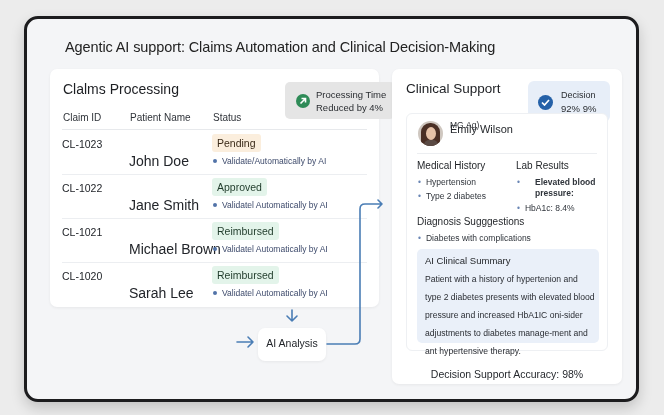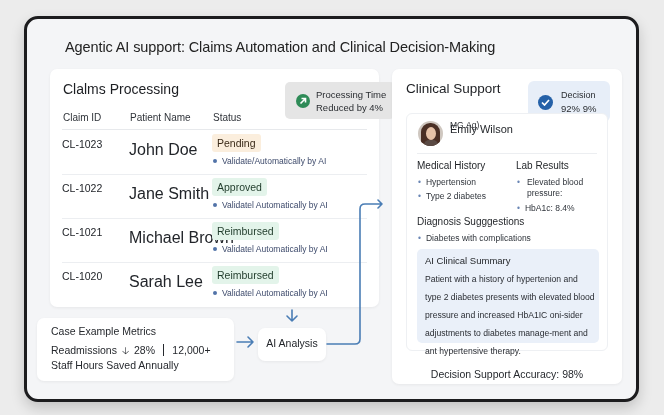--- a/index.html
+++ b/index.html
@@ -36,21 +36,21 @@
       border-radius: 50%; background: #2e8b57;
     }
     .proc-badge .ico svg { position: absolute; left: 3px; top: 3px; }
     .proc-badge .txt {
       position: absolute; left: 31px; top: 6px; font-size: 9.5px; line-height: 13px; color: #2a2d31;
     }
     .th { position: absolute; top: 43px; font-size: 10px; color: #30343a; }
     .hdr-line { position: absolute; left: 12px; right: 12px; top: 60px; height: 1px; background: #e7e9ec; }
     .row { position: absolute; left: 12px; right: 12px; height: 44px; }
     .row .cid { position: absolute; left: 0; top: 7px; font-size: 10.5px; color: #22252a; }
-    .row .pname { position: absolute; left: 67px; top: 10px; font-size: 16px; color: #22252a; }
+    .row .pname { position: absolute; left: 67px; top: 22px; font-size: 14px; color: #22252a; }
     .row .pill {
       position: absolute; left: 150px; top: 3px; padding: 2px 5px; border-radius: 3px;
       font-size: 10.5px; line-height: 14px;
     }
     .pill.pending { background: #fbeedd; color: #3a2a18; }
     .pill.ok { background: #e3f4ea; color: #1f3b2a; }
     .row .note {
       position: absolute; left: 151px; top: 25px; font-size: 8.5px; color: #3d4a6b;
     }
     .row .note .dot {
@@ -160,31 +160,20 @@
       <span class="sep"></span>
     </div>
     <div class="row" style="top:194px">
       <span class="cid">CL-1020</span>
       <span class="pname">Sarah Lee</span>
       <span class="pill ok">Reimbursed</span>
       <span class="note"><span class="dot"></span><span>Validatel Automatically by AI</span></span>
     </div>
   </div>
 
-  <div class="card metrics">
-    <div class="m-title">Case Example Metrics</div>
-    <div class="m-line1">
-      <span>Readmissions</span>
-      <span style="font-size:10px;margin:0 2px;">🡣</span>
-      <span>28%</span>
-      <span class="divider"></span>
-      <span>12,000+</span>
-    </div>
-    <div class="m-line2">Staff Hours Saved Annually</div>
-  </div>
 
   <div class="card ai-box">
     <div class="lbl">AI Analysis</div>
   </div>
 
   <svg class="conn" width="615" height="386">
     <g stroke="#4a7db5" stroke-width="1.6" fill="none" stroke-linecap="round" stroke-linejoin="round">
 
       <path d="M210 323 H226 M221 318 L226 323 L221 328"></path>
 
@@ -219,21 +208,21 @@
       <div class="p-id">MG.Ag)</div>
       <div class="p-sep"></div>
 
       <div class="sec-h" style="left:10px;top:46px">Medical History</div>
       <div class="li" style="left:11px;top:63px"><span class="b">•</span><span>Hypertension</span></div>
       <div class="li" style="left:11px;top:77px"><span class="b">•</span><span>Type 2 diabetes</span></div>
 
       <div class="sec-h" style="left:109px;top:46px">Lab Results</div>
       <div class="li" style="left:110px;top:63px;width:85px;">
           <span class="b" style="float:left;">•</span>
-          <span style="display:block;margin-left:10px;">Elevated blood pressure:</span>
+          <span style="display:block;margin-left:18px;font-weight:bold;">Elevated blood pressure:</span>
         </div>
       <div class="li" style="left:110px;top:89px"><span class="b">•</span><span>HbA1c: 8.4%</span></div>
 
       <div class="sec-h" style="left:10px;top:102px">Diagnosis Sugggestions</div>
       <div class="li" style="left:11px;top:119px"><span class="b">•</span><span>Diabetes with complications</span></div>
 
       <div class="summary">
         <div class="s-title">AI Clinical Summary</div>
         <div class="s-body">Patient with a history of hypertenion and type 2 diabetes presents with elevated blood pressure and increased HbA1IC oni-sider adjustments to diabetes manage-ment and ant hypertensive therapy.</div>
       </div>

